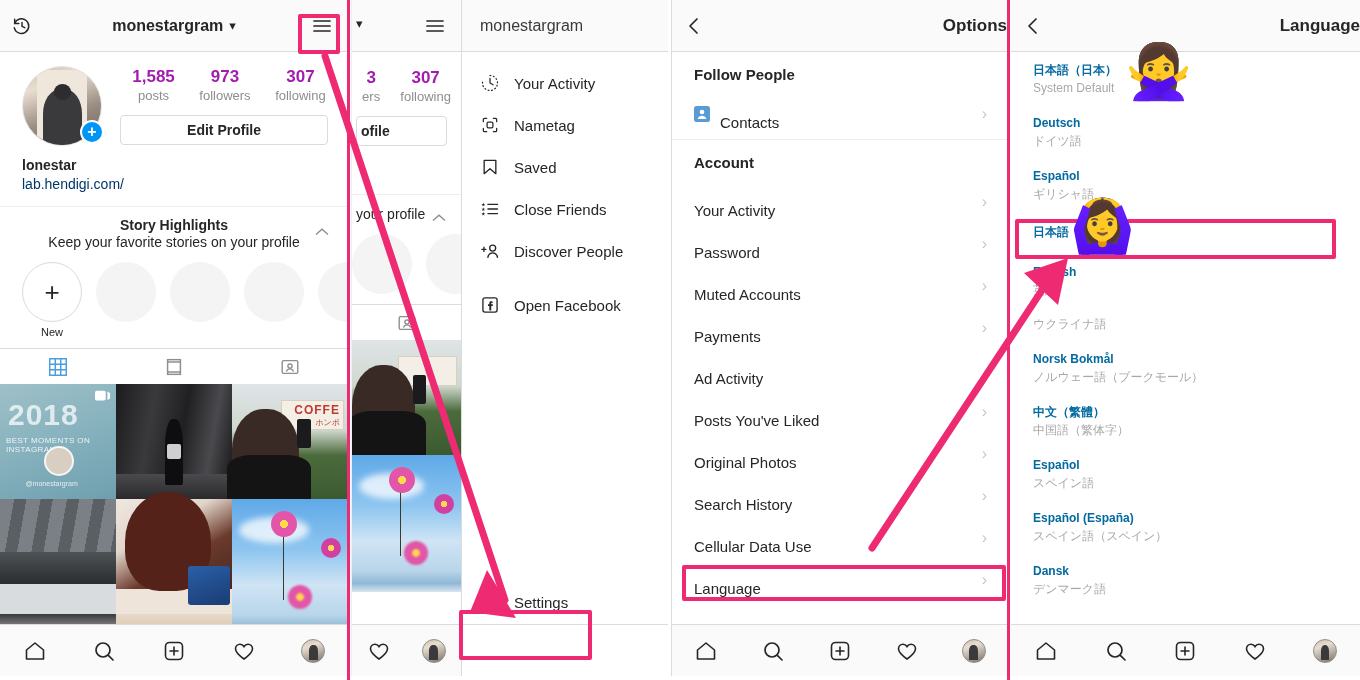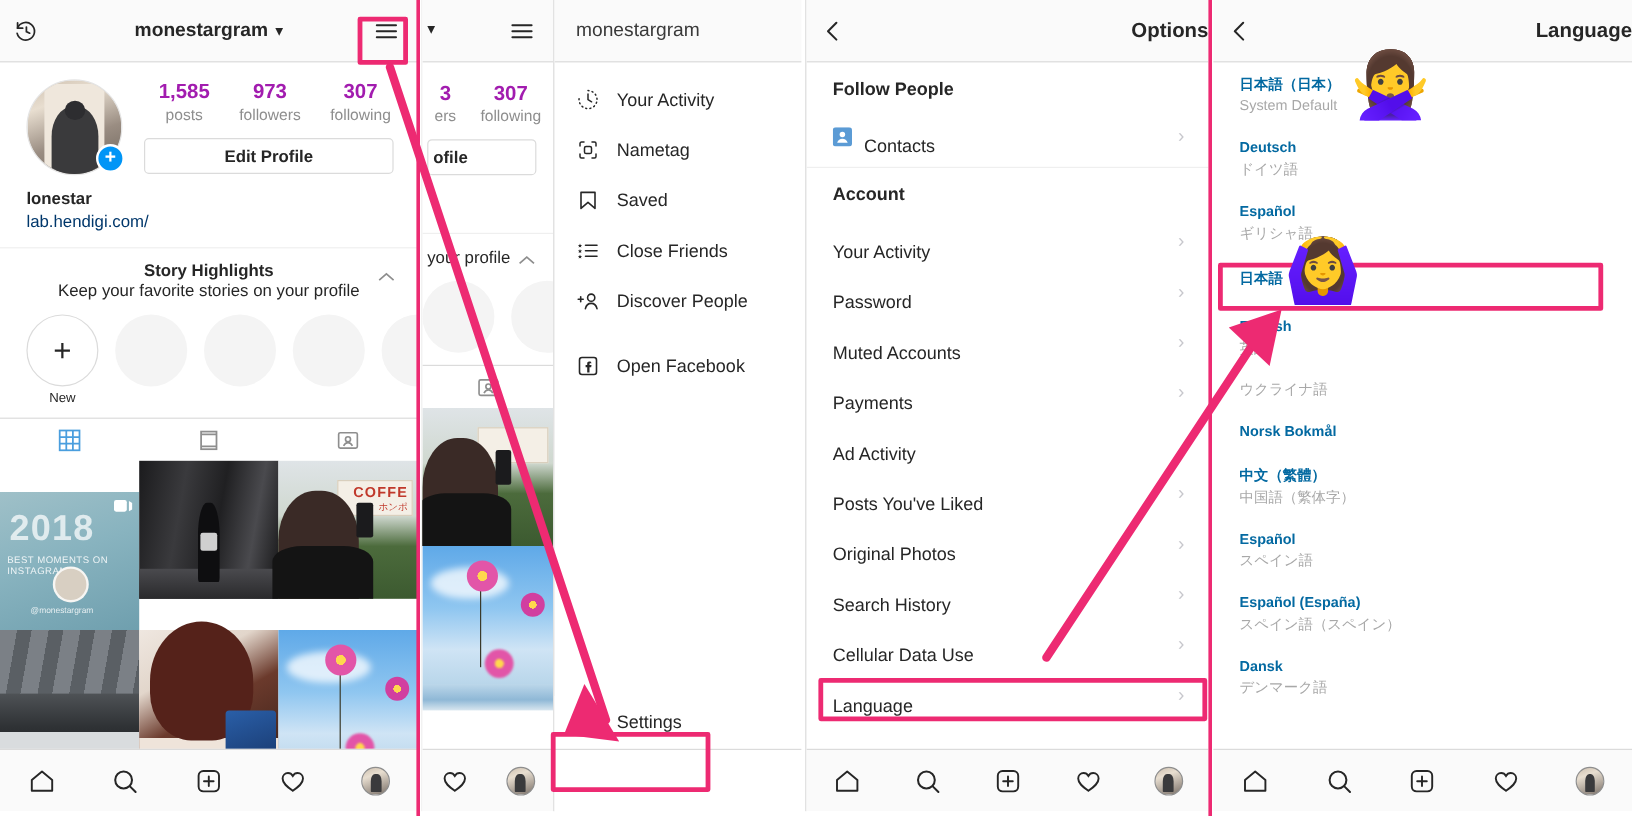--- a/index.html
+++ b/index.html
@@ -73,21 +73,21 @@
   .hl-lbl { font-size:11px; color:#262626; margin-top:4px; }
 
   .tabbar { display:flex; border-top:1px solid #dbdbdb; height:36px; align-items:center; }
   .tabbar .tb { flex:1; display:flex; align-items:center; justify-content:center; }
 
   .grid { display:flex; flex-wrap:wrap; }
   .cell { width:33.333%; height:115px; background-size:cover; position:relative; }
   .cell .multi { position:absolute; right:5px; top:5px; color:#fff; }
 
   
-  .ph1 { background: linear-gradient(160deg,#9fc0c8 0%,#88b3bf 45%,#6f9fae 100%); margin-top: 26px; }
+  .ph1 { background: linear-gradient(160deg,#9fc0c8 0%,#88b3bf 45%,#6f9fae 100%); }
   .ph1 .yr { position:absolute; left:8px; top:14px; font-size:30px; color:rgba(255,255,255,.72); font-weight:bold; letter-spacing:1px;}
   .ph1 .sub { position:absolute; left:6px; top:52px; font-size:8px; color:rgba(255,255,255,.85); letter-spacing:.4px;}
   .ph1 .av { position:absolute; left:38%; top:62px; width:30px; height:30px; border-radius:50%; background:#d8cfc2; border:2px solid rgba(255,255,255,.8);}
   .ph1 .hn { position:absolute; left:22%; top:96px; font-size:7px; color:rgba(255,255,255,.8);}
   .ph2 { background: linear-gradient(100deg,#1b1b1d 0%,#3a3a3d 30%,#202022 55%,#4a4a4e 78%,#141415 100%); }
   .ph2 .person { position:absolute; left:42%; top:30%; width:16%; height:58%; background:#0e0e10; border-radius:40% 40% 6% 6%; }
   .ph2 .bag { position:absolute; left:44%; top:52%; width:12%; height:13%; background:#cfcfcf; border-radius:2px;}
   .ph2 .floor { position:absolute; left:0; bottom:0; width:100%; height:22%; background:linear-gradient(#4a4a4e,#2a2a2c); }
   .ph3 { background: linear-gradient(#dfe4e7 0%,#cfd8cf 40%,#4c6b3c 62%,#3c5a30 100%); }
   .ph3 .sign { position:absolute; right:4px; top:16px; width:54%; height:30px; background:#f4efe6; border:1px solid #d9cfbd;}
@@ -622,20 +622,21 @@
       </div>
       <div class="lang-row">
         <div class="lang-main">English</div>
         <div class="lang-sub">英語</div>
       </div>
       <div class="lang-row">
         <div class="lang-sub">ウクライナ語</div>
       </div>
       <div class="lang-row">
         <div class="lang-main">Norsk Bokmål</div>
+        <div class="lang-sub">ノルウェー語（ブークモール）</div>
       </div>
       <div class="lang-row">
         <div class="lang-main">中文（繁體）</div>
         <div class="lang-sub">中国語（繁体字）</div>
       </div>
       <div class="lang-row">
         <div class="lang-main">Español</div>
         <div class="lang-sub">スペイン語</div>
       </div>
       <div class="lang-row">

